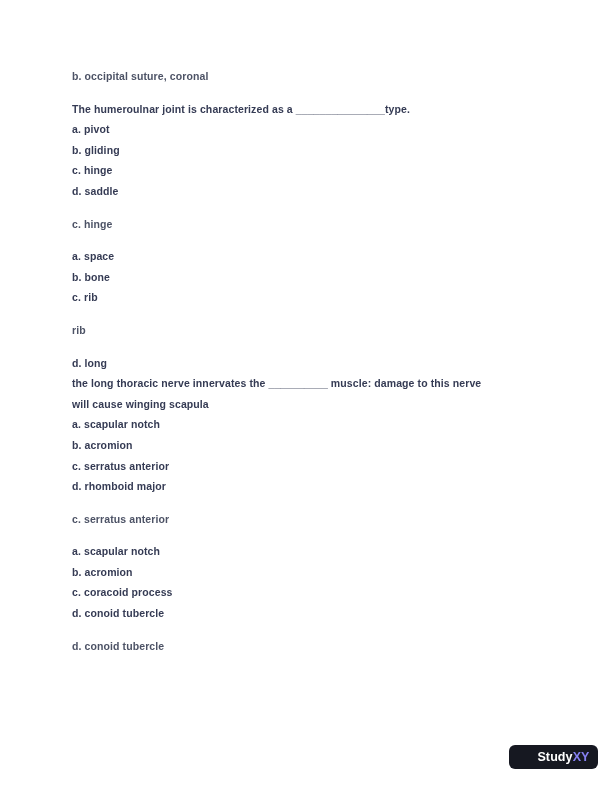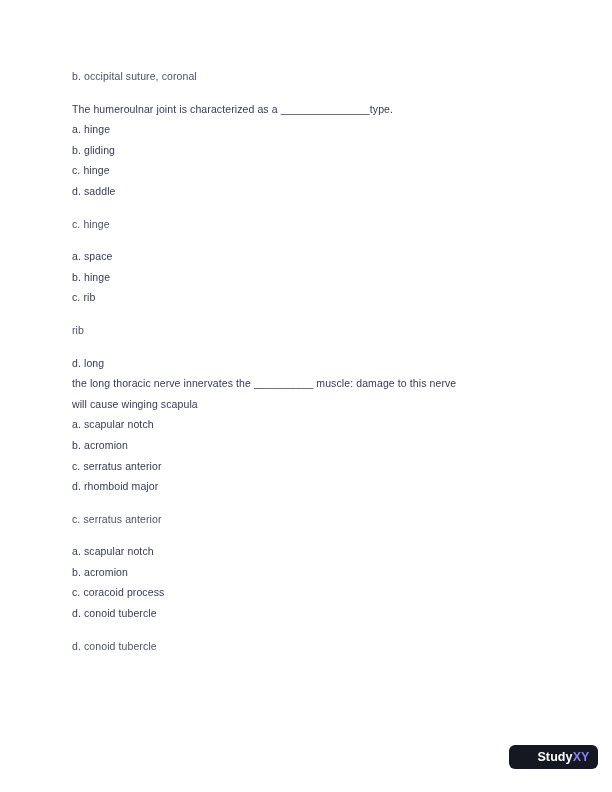--- a/index.html
+++ b/index.html
@@ -22,26 +22,26 @@
     left: 72px;
     width: 470px;
     padding-top: 66px;
   }
   .line {
     font-size: 10.5px;
     line-height: 20.6px;
     white-space: normal;
   }
   .question-line, .option {
-    font-weight: 400;
+    font-weight: 700;
     color: #353b54;
     letter-spacing: 0.1px;
   }
   .answer {
-    font-weight: 400;
+    font-weight: 700;
     color: #4d5366;
     margin: 12px 0;
     letter-spacing: 0.1px;
   }
   .answer.first { margin-top: 0; }
   .brand-badge {
     position: absolute;
     right: 14px;
     bottom: 23px;
     width: 89px;
@@ -65,29 +65,29 @@
 </style>
 </head>
 <body>
 
 <div class="page">
   <div class="content">
     <p class="line answer first">b. occipital suture, coronal</p>
     <div id="questions">
         <div class="question-block">
           <p class="line question-line">The humeroulnar joint is characterized as a _______________type.</p>
-          <p class="line option">a. hinge</p>
+          <p class="line option">a. pivot</p>
           <p class="line option">b. gliding</p>
           <p class="line option">c. hinge</p>
           <p class="line option">d. saddle</p>
           <p class="line answer">c. hinge</p>
         </div>
         <div class="question-block">
           <p class="line option">a. space</p>
-          <p class="line option">b. hinge</p>
+          <p class="line option">b. bone</p>
           <p class="line option">c. rib</p>
           <p class="line answer">rib</p>
           <p class="line option">d. long</p>
         </div>
         <div class="question-block">
           <p class="line question-line">the long thoracic nerve innervates the __________ muscle: damage to this nerve</p>
           <p class="line question-line">will cause winging scapula</p>
           <p class="line option">a. scapular notch</p>
           <p class="line option">b. acromion</p>
           <p class="line option">c. serratus anterior</p>

